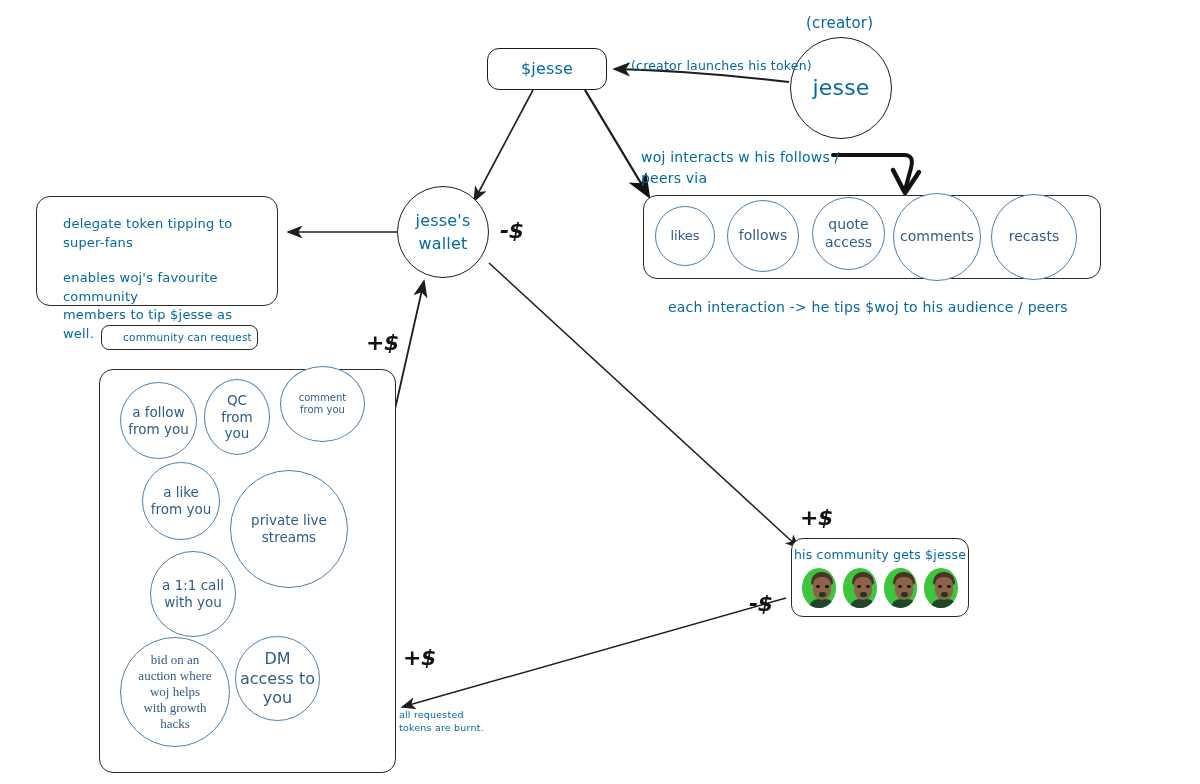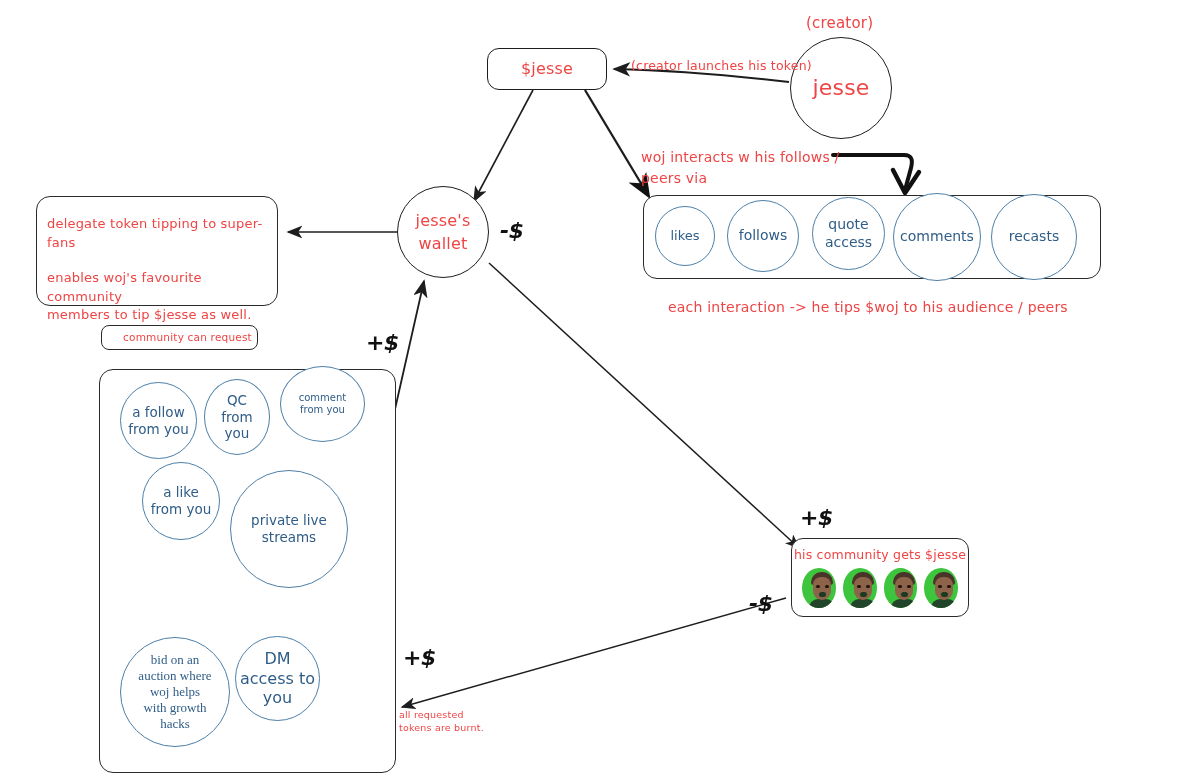--- a/index.html
+++ b/index.html
@@ -14,21 +14,21 @@
     background: #ffffff;
     overflow: hidden;
     font-family: "DejaVu Sans", sans-serif;
   }
   
   .abs { position: absolute; box-sizing: border-box; }
 
   
   .hand {
     font-family: "DejaVu Sans", sans-serif;
-    color: #ef4444;
+    color: #0369a1;
     letter-spacing: 0.2px;
     line-height: 1.45;
     white-space: pre-line;
   }
 
   
   .box {
     border: 1.6px solid #1d1d1d;
     border-radius: 12px;
     background: #fff;
@@ -165,21 +165,21 @@
   </div>
 
   <div class="abs hand" style="left:668px; top:297px; font-size:14px;">each interaction -&gt; he tips $woj to his audience / peers</div>
 
   <div class="abs circle-dark" style="left:397px; top:186px; width:92px; height:92px;">
     <span class="hand" style="font-size:16px;">jesse's wallet</span>
   </div>
 
   <div class="abs money" style="left:500px; top:218px;">-$</div>
 
-  <div class="abs box-soft" style="left:36px; top:196px; width:242px; height:110px; padding:18px 14px 0 10px;">
+  <div class="abs box-soft" style="left:36px; top:196px; width:242px; height:110px; padding:18px 14px 0 26px;">
     <div class="hand" style="font-size:13px;">delegate token tipping to super-fans</div>
     <div class="hand" style="font-size:13px; margin-top:16px;">enables woj's favourite community
 members to tip $jesse as well.</div>
   </div>
 
   <div class="abs box-soft" style="left:101px; top:325px; width:157px; height:25px; display:flex; align-items:center; justify-content:center; border-radius:8px;">
     <span class="hand" style="font-size:10.5px;margin-left:16px;">community can request</span>
   </div>
 
   <div class="abs box-soft" style="left:99px; top:369px; width:297px; height:404px; border-radius:14px;">
@@ -198,20 +198,24 @@
     <span style="white-space:pre-line;">comment
 from you</span>
   </div>
   <div class="abs bubble" style="left:142px; top:462px; width:78px; height:78px; font-size:13.5px;">
     <span style="white-space:pre-line;">a like
 from you</span>
   </div>
   <div class="abs bubble" style="left:230px; top:470px; width:118px; height:118px; font-size:13.5px;">
     <span style="white-space:pre-line;">private live
 streams</span>
+  </div>
+  <div class="abs bubble" style="left:150px; top:551px; width:86px; height:86px; font-size:13.5px;">
+    <span style="white-space:pre-line;">a 1:1 call
+with you</span>
   </div>
   <div class="abs bubble" style="left:235px; top:636px; width:85px; height:85px; font-size:16px;">
     <span style="white-space:pre-line;">DM
 access to
 you</span>
   </div>
   <div class="abs bubble" style="left:120px; top:637px; width:110px; height:110px; font-size:13px;">
     <span style="white-space:pre-line;font-family:Liberation Serif, serif;">bid on an
 auction where
 woj helps

